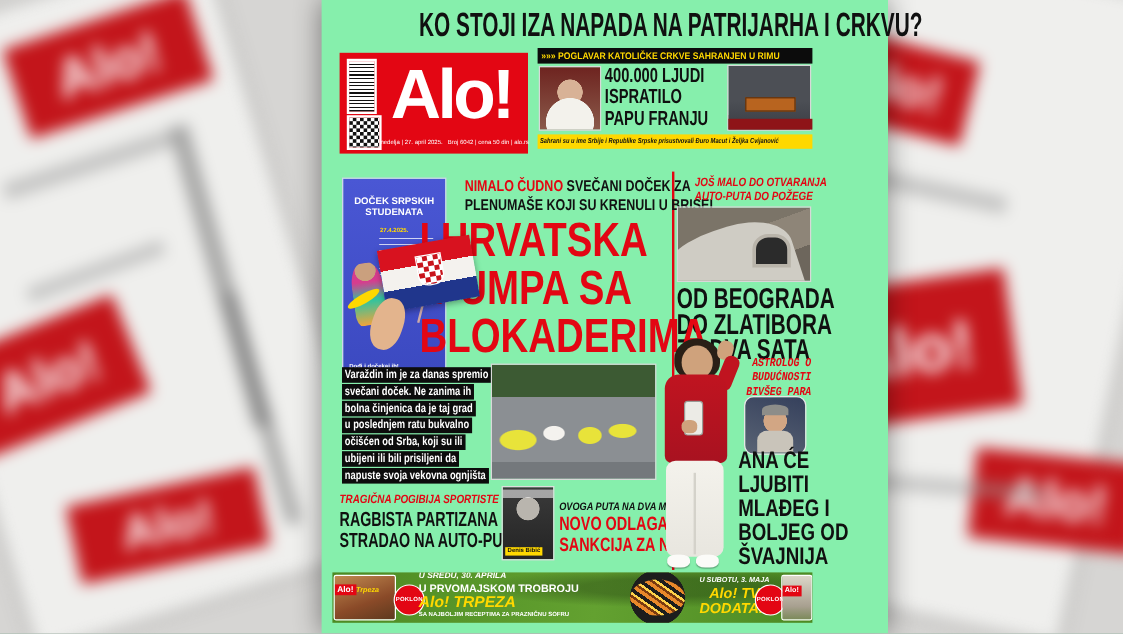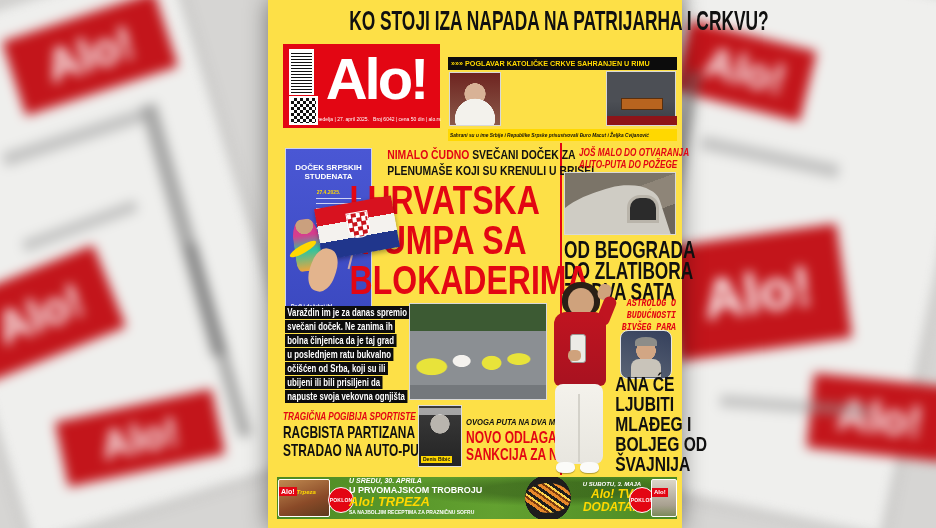--- a/index.html
+++ b/index.html
@@ -8,21 +8,21 @@
   .abs{position:absolute;}
   
   #bg{position:absolute;inset:0;overflow:hidden;}
   #bg .blurwrap{position:absolute;inset:-20px;filter:blur(6px) saturate(.9);}
   .bg-page{position:absolute;background:#efefed;box-shadow:0 0 12px rgba(0,0,0,.25);}
   .bg-red{position:absolute;background:#d21117;color:#fff;font-weight:bold;
           display:flex;align-items:center;justify-content:center;}
   .bg-bar{position:absolute;background:#6b6b6b;opacity:.55;}
   .bg-bar2{position:absolute;background:#9a9a9a;opacity:.5;}
   
-  #page{position:absolute;left:268px;top:0;width:414px;height:528px;background:#fde047;
+  #page{position:absolute;left:268px;top:0;width:472px;height:528px;background:#86efac;
         box-shadow:0 0 22px rgba(0,0,0,.45);}
   .blackhead{color:#101010;font-weight:bold;}
   .redtxt{color:#e30613;}
   .cx{display:block;transform-origin:50% 50%;}
   .cxl{display:block;transform-origin:0 50%;}
   .cxr{display:block;transform-origin:100% 50%;}
   .kick-red{color:#e30613;font-style:italic;font-weight:bold;}
   .kick-blk{color:#111;font-style:italic;font-weight:bold;}
   .strip{display:table;background:#0c0c0c;color:#fff;font-weight:bold;
          font-size:10px;line-height:11px;padding:1px 3px;margin-bottom:1px;white-space:nowrap;}
@@ -80,25 +80,30 @@
     <div class="abs" style="left:15px;top:44px;width:157px;height:84px;background:#e30613;">
       <div class="abs" style="left:6px;top:5px;width:21px;height:42px;background:repeating-linear-gradient(0deg,#111 0 1px,#fff 1px 3px);border:2px solid #fff;"></div>
       <div class="abs" style="left:6px;top:52px;width:25px;height:25px;background:conic-gradient(#111 25%,#fff 0 50%,#111 0 75%,#fff 0) 0 0/6px 6px;border:2px solid #fff;"></div>
       <div class="abs" style="left:32px;top:-2px;width:122px;height:74px;color:#fff;font-weight:bold;font-size:58px;line-height:74px;text-align:center;letter-spacing:-3px;">Alo!</div>
       <div class="abs" style="left:34px;top:72px;width:118px;color:#fff;font-size:5px;white-space:nowrap;">
         <span>nedelja | 27. april 2025.</span>&nbsp;&nbsp;
         <span>Broj 6042 | cena 50 din | alo.rs</span>
       </div>
     </div>
 
-    <div class="abs" style="left:180px;top:57px;width:229px;height:93px;text-decoration:underline;">
+    <div class="abs" style="left:180px;top:40px;width:229px;height:93px;text-decoration:underline;">
       <div class="abs" style="left:0;top:0;width:229px;height:13px;background:#0c0c0c;color:#ffd800;font-weight:bold;font-size:8px;line-height:13px;padding-left:3px;box-sizing:border-box;white-space:nowrap;">
         <span class="cxl" style="transform:scaleX(.9);">»»» POGLAVAR KATOLIČKE CRKVE SAHRANJEN U RIMU</span>
       </div>
       <div class="abs photo" style="left:1px;top:15px;width:52px;height:54px;background:radial-gradient(circle at 50% 88%,#f3f2ec 38%,transparent 39%),radial-gradient(circle at 50% 40%,#d8b296 26%,transparent 27%),linear-gradient(#6e2420,#8a5a4a);"></div>
+      <div class="abs blackhead" style="left:56px;top:14px;width:102px;font-size:17px;line-height:18px;white-space:nowrap;">
+        <span class="cxl" style="transform:scaleX(.72);">400.000 LJUDI</span>
+        <span class="cxl" style="transform:scaleX(.72);">ISPRATILO</span>
+        <span class="cxl" style="transform:scaleX(.72);">PAPU FRANJU</span>
+      </div>
       <div class="abs photo" style="left:158px;top:14px;width:70px;height:55px;background:linear-gradient(#4c4f55 55%,#3a3d44),radial-gradient(ellipse at 55% 60%,#b85c1e 18%,transparent 19%),linear-gradient(0deg,#7e1418 12px,transparent 12px);background-blend-mode:normal;">
         <div class="abs" style="left:14px;top:26px;width:40px;height:10px;background:#b8641f;border:1px solid #5a2f0d;"></div>
         <div class="abs" style="left:0;bottom:0;width:70px;height:9px;background:#8e1418;"></div>
       </div>
       <div class="abs" style="left:0;top:72px;width:229px;height:12px;background:#ffd800;font-size:6px;line-height:12px;font-style:italic;font-weight:bold;color:#111;white-space:nowrap;padding-left:2px;box-sizing:border-box;">
         <span class="cxl" style="transform:scaleX(.8);">Sahrani su u ime Srbije i Republike Srpske prisustvovali Đuro Macut i Željka Cvijanović</span>
       </div>
     </div>
 
     <div class="abs" style="left:292px;top:143px;width:2px;height:332px;background:#e30613;"></div>

